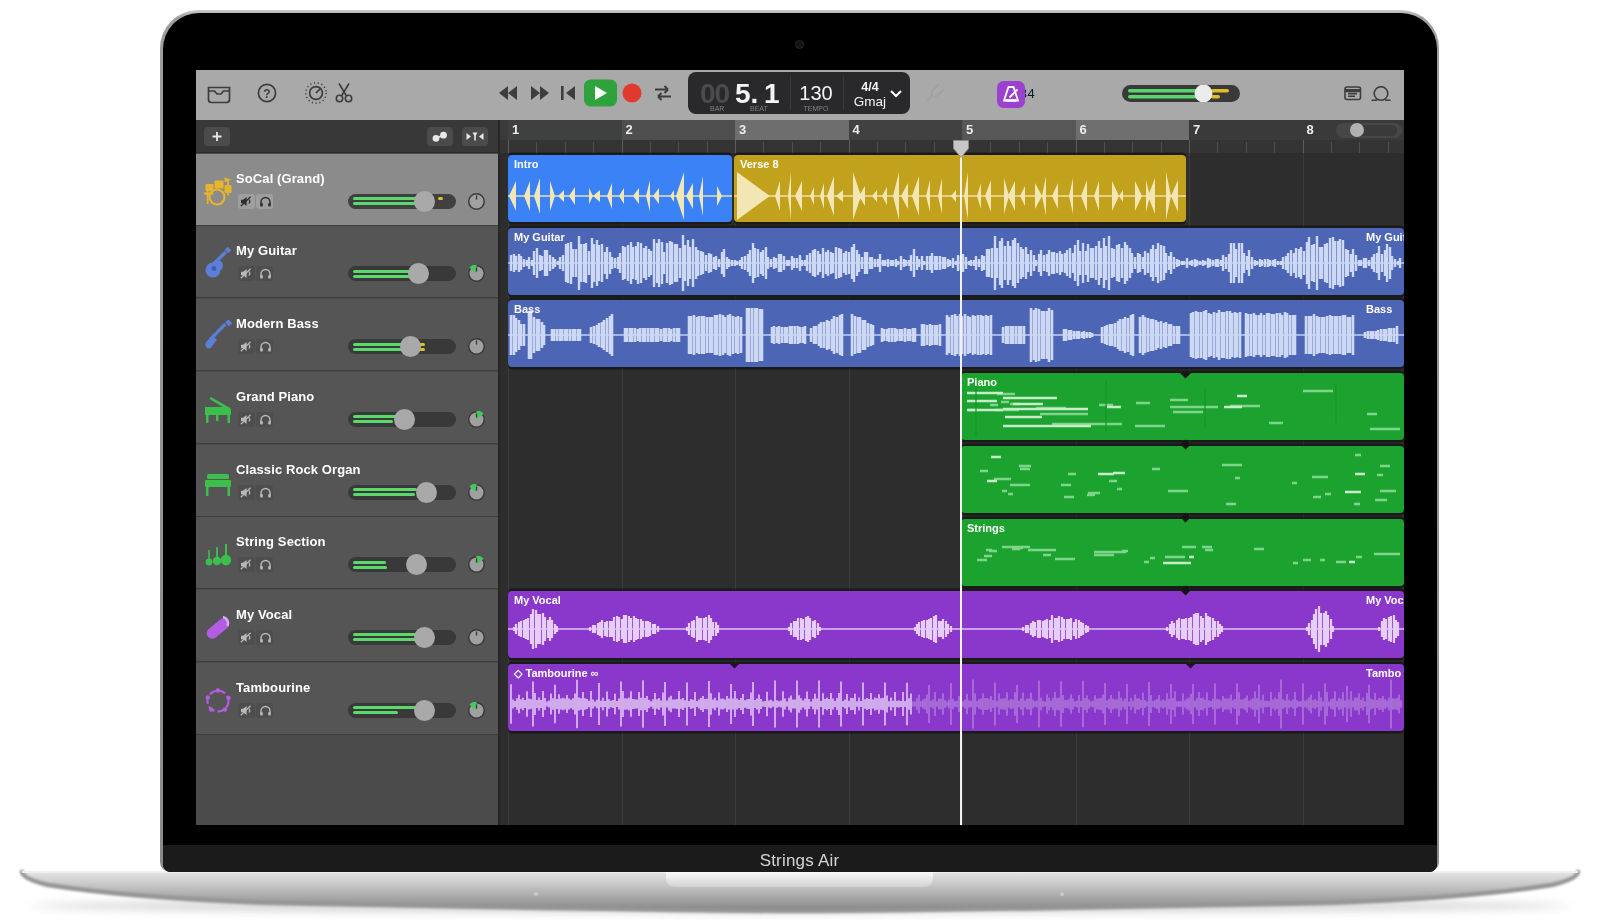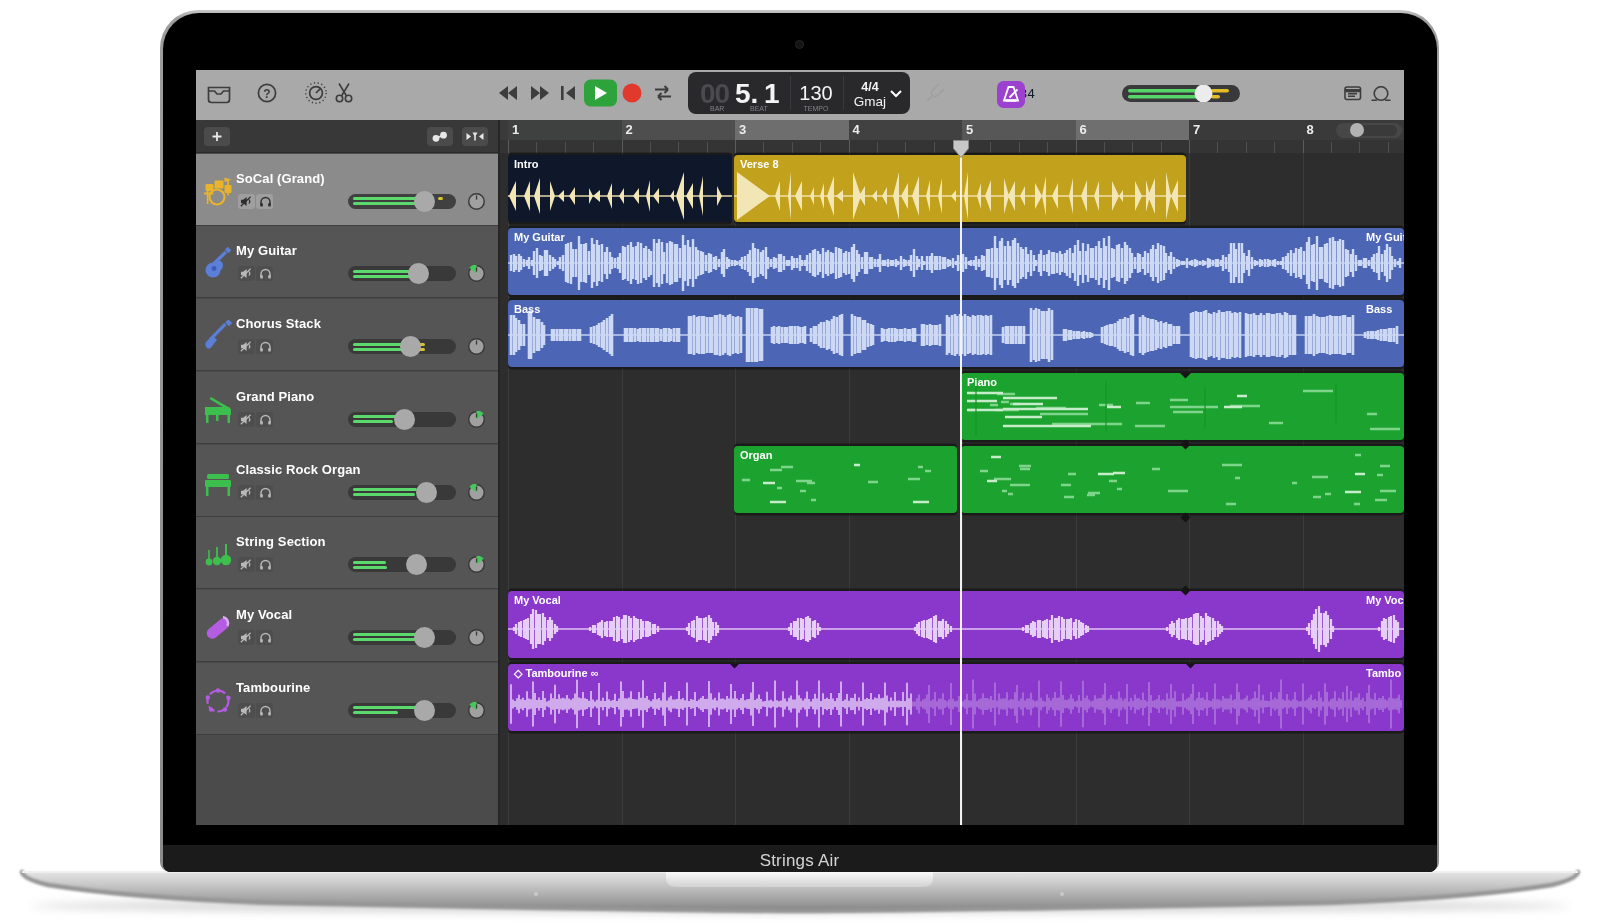--- a/index.html
+++ b/index.html
@@ -277,21 +277,21 @@
       <div class="trow" style="top:179.1px;height:72.0px">
         <div class="ticon">
           <svg class="abs" style="left:0px;top:0px" width="30" height="32" viewBox="0 0 30 32">
             <g fill="#5b7fd9">
               <path d="M4 28 q-4 -4 1 -8 q3 -2 5 -4 l4 4 q-2 2 -4 5 q-3 5 -6 3 Z"></path>
 <rect x="13" y="1" width="3.2" height="22" transform="rotate(45 14.6 12)"></rect>
 <rect x="23" y="0.5" width="5.5" height="4.5" transform="rotate(45 25.7 2.7)"></rect>
             </g>
           </svg>
         </div>
-        <div class="tname">Chorus Stack</div>
+        <div class="tname">Modern Bass</div>
         <div class="mbtns">
           <div class="mb">
             <svg class="abs" style="left:0px;top:0px" width="17" height="15" viewBox="0 0 17 15">
               <path d="M3 5.8 h2.2 l3.4 -2.8 v9 l-3.4 -2.8 H3 Z" fill="#b9b9b9"></path>
               <path d="M11 5.5 q1.6 2 0 4 M2.8 12.2 L12.6 2.8" stroke="#b9b9b9" stroke-width="1.2" fill="none"></path>
             </svg>
           </div>
           <div class="mb">
             <svg class="abs" style="left:1px;top:0px" width="17" height="15" viewBox="0 0 17 15">
               <g stroke="#b9b9b9" fill="none" stroke-width="1.4">
@@ -595,21 +595,21 @@
         <div class="tick" style="left:887.6px"></div>
       </div>
       <div class="barline" style="left:8.0px"></div>
       <div class="barline" style="left:121.5px"></div>
       <div class="barline" style="left:235.0px"></div>
       <div class="barline" style="left:348.5px"></div>
       <div class="barline" style="left:462.0px"></div>
       <div class="barline" style="left:575.5px"></div>
       <div class="barline" style="left:689.0px"></div>
       <div class="barline" style="left:802.5px"></div>
-      <div class="region" style="left:8.0px;top:35.0px;width:224.0px;height:67px;background:#0f172a">
+      <div class="region" style="left:8.0px;top:35.0px;width:224.0px;height:67px;background:#3b82f6">
         <svg style="left:0;top:0" width="224" height="67" viewBox="0 0 224 67">
           <rect x="0" y="40.3" width="224.0" height="1.4" fill="#f2e6b4"></rect>
           <path d="M1,41L8,26L8,56ZM16,41L22,26L22,56ZM26,41L32,23L32,59ZM42,26L47,41L42,56ZM50,41L56,35L56,47ZM61,41L67,32L67,50ZM81,33L85,41L81,49ZM85,41L92,35L92,47ZM99,41L104,28L104,54ZM111,41L116,33L116,49ZM125,41L131,33L131,49ZM138,41L142,25L142,57ZM145,41L151,33L151,49ZM162,41L166,35L166,47ZM168,41L176,17L176,65ZM178,41L185,28L185,54ZM191,41L195,21L195,61ZM209,31L214,41L209,51Z" fill="#f2e6b4"></path>
         </svg>
         <div class="rlabel">Intro</div>
       </div>
       <div class="region" style="left:234.0px;top:35.0px;width:452.0px;height:67px;background:#c2a11d">
         <svg style="left:0;top:0" width="452" height="67" viewBox="0 0 452 67">
           <rect x="0" y="40.3" width="452.0" height="1.4" fill="#f2e6b4"></rect>
           <path d="M3,17L36,41L3,65ZM41,41L46,26L46,56ZM54,41L57,17L57,65ZM61,41L68,26L68,56ZM76,41L80,32L80,50ZM86,41L90,28L90,54ZM93,41L100,21L100,61ZM102,41L109,35L109,47ZM119,17L127,41L119,65ZM125,41L131,31L131,51ZM138,41L143,35L143,47ZM148,41L153,32L153,50ZM159,41L165,17L165,65ZM167,41L174,28L174,54ZM178,41L185,21L185,61ZM192,41L196,25L196,57ZM204,41L208,23L208,59ZM217,41L222,35L222,47ZM230,41L234,17L234,65ZM243,41L247,28L247,54ZM251,41L257,25L257,57ZM270,23L275,41L270,59ZM274,41L281,26L281,56ZM286,41L291,31L291,51ZM301,28L308,41L301,54ZM308,41L312,21L312,61ZM318,41L324,28L324,54ZM335,41L339,23L339,59ZM347,41L353,25L353,57ZM360,41L365,26L365,56ZM378,26L385,41L378,56ZM385,41L389,35L389,47ZM401,26L408,41L401,56ZM412,25L416,41L412,57ZM414,41L421,23L421,59ZM432,17L437,41L432,65ZM437,41L444,25L444,57Z" fill="#f2e6b4"></path>
@@ -637,36 +637,36 @@
           <path d="M212 39h30M342 18h30M175 30h14M7 37h10M174 53h30M138 32h14M29 32h8M40 29h8M49 31h10M209 34h48M34 37h24M269 33h30M308 50h14M409 56h30M36 21h18M79 41h48M91 51h70M209 27h18M75 35h30M406 41h10" stroke="#7fd48c" stroke-width="2.6" fill="none"></path>
         </svg>
         <svg style="left:0;top:0" width="443" height="67" viewBox="0 0 443 67">
           <path d="M146 34h14M263 34h18M52 31h30M276 23h10" stroke="#c6ecca" stroke-width="2.6" fill="none"></path>
           <path d="M6 20h36M6 28h30M6 37h36M42 25h54M42 36h85M44 44h37M42 53h88" stroke="#c6ecca" stroke-width="2.6" fill="none"></path>
           <path d="M15 12 V62 M145 8 V58 M244 14 V55 M375 10 V50" stroke="#149424" stroke-width="1.2" fill="none"></path>
           <path d="M219 0 h11 l-5.5 5.5 Z" fill="#151515"></path>
         </svg>
         <div class="rlabel">Piano</div>
       </div>
-      <div class="region" style="left:234.0px;top:325.8px;width:223.0px;height:67px;background:#1ca32f">
-        <svg style="left:0;top:0" width="223" height="67" viewBox="0 0 223 67">
-          <path d="M191 25h6M66 45h6M47 21h12M8 34h8M77 54h5M62 35h16M43 42h5M134 36h10M174 33h12M36 24h12M73 37h8M184 21h5" stroke="#7fd48c" stroke-width="2.6" fill="none"></path>
-        </svg>
-        <svg style="left:0;top:0" width="223" height="67" viewBox="0 0 223 67">
-          <path d="M36 56h16M29 37h12M179 56h16M120 19h6" stroke="#c6ecca" stroke-width="2.6" fill="none"></path>
-        </svg>
-        <div class="rlabel">Organ</div>
-      </div>
       <div class="region" style="left:461.0px;top:325.8px;width:443.0px;height:67px;background:#1ca32f">
         <svg style="left:0;top:0" width="443" height="67" viewBox="0 0 443 67">
           <path d="M191 23h8M41 45h5M126 49h8M261 19h20M58 20h12M414 54h12M100 39h10M156 43h5M19 25h8M394 9h6M419 45h16M33 33h12M351 31h16M364 48h6M148 35h8M393 58h6M59 23h10M49 39h20M127 47h12M47 48h5M331 37h5M274 32h5M265 58h10M419 20h10M416 29h6M352 51h8M207 45h20M40 33h10M103 51h10M107 28h8" stroke="#7fd48c" stroke-width="2.6" fill="none"></path>
         </svg>
         <svg style="left:0;top:0" width="443" height="67" viewBox="0 0 443 67">
           <path d="M394 28h10M30 11h10M152 27h12M26 35h10M384 46h16M137 28h16" stroke="#c6ecca" stroke-width="2.6" fill="none"></path>
         </svg>
+      </div>
+      <div class="region" style="left:461.0px;top:398.5px;width:443.0px;height:67px;background:#1ca32f">
+        <svg style="left:0;top:0" width="443" height="67" viewBox="0 0 443 67">
+          <path d="M204 38h20M293 30h10M342 41h8M332 44h5M189 39h5M23 37h8M41 28h28M94 40h20M133 33h28M25 31h6M28 32h8M16 41h10M51 30h8M244 31h8M67 31h28M161 32h6M58 29h4M375 43h10M413 35h26M221 28h14M359 41h5M133 36h20M161 33h4M395 38h6M82 36h8M241 28h10M183 43h5" stroke="#7fd48c" stroke-width="2.6" fill="none"></path>
+        </svg>
+        <svg style="left:0;top:0" width="443" height="67" viewBox="0 0 443 67">
+          <path d="M388 43h6M202 44h28M228 38h5" stroke="#c6ecca" stroke-width="2.6" fill="none"></path>
+        </svg>
+        <div class="rlabel">Strings</div>
       </div>
       <div class="region" style="left:8.0px;top:471.2px;width:896.0px;height:67px;background:#8a38cb">
         <svg style="left:0;top:0" width="896" height="67" viewBox="0 0 896 67">
           <rect x="0" y="37.3" width="896" height="1.4" fill="#e7cef7"></rect>
           <path d="M6 36V40M8 33V43M11 31V45M13 30V46M16 29V47M18 28V48M20 27V49M23 23V53M25 18V58M28 19V57M30 23V53M32 23V53M35 22V54M37 26V50M40 29V47M42 26V50M44 29V47M47 33V43M49 35V41M82 36V40M85 34V42M87 34V42M90 32V44M92 31V45M94 29V47M97 31V45M99 30V46M102 30V46M104 30V46M106 26V50M109 25V51M111 26V50M114 28V48M116 24V52M118 24V52M121 25V51M123 27V49M126 25V51M128 27V49M130 28V48M133 28V48M135 30V46M138 30V46M140 30V46M142 31V45M145 33V43M147 33V43M150 35V41M179 36V40M181 32V44M184 30V46M186 29V47M189 25V51M191 27V49M193 27V49M196 27V49M198 26V50M201 24V52M203 27V49M205 31V45M208 31V45M210 34V42M281 36V40M283 32V44M286 30V46M288 30V46M290 27V49M293 27V49M295 28V48M298 26V50M300 25V51M302 27V49M305 30V46M307 29V47M310 32V44M312 36V40M407 36V40M409 33V43M411 31V45M414 30V46M416 29V47M419 29V47M421 28V48M423 27V49M426 25V51M428 24V52M431 30V46M433 30V46M435 28V48M438 30V46M440 33V43M443 35V41M515 36V40M518 34V42M520 34V42M523 32V44M525 30V46M527 31V45M530 29V47M532 29V47M535 30V46M537 29V47M539 28V48M542 29V47M544 24V52M547 27V49M549 27V49M551 25V51M554 26V50M556 28V48M559 28V48M561 28V48M563 27V49M566 31V45M568 28V48M571 29V47M573 31V45M575 32V44M578 34V42M580 35V41M659 36V40M662 33V43M664 30V46M666 32V44M669 29V47M671 27V49M674 28V48M676 28V48M678 27V49M681 27V49M683 26V50M686 23V53M688 22V54M690 22V54M693 25V51M695 27V49M698 22V54M700 25V51M702 26V50M705 27V49M707 30V46M710 30V46M712 33V43M714 35V41M799 36V40M801 32V44M804 29V47M806 23V53M808 18V58M811 15V61M813 22V54M816 22V54M818 20V56M820 24V52M823 28V48M825 35V41M871 36V40M874 30V46M876 27V49M878 28V48M881 26V50M883 25V51M886 24V52M888 29V47M890 31V45" stroke="#e7cef7" stroke-width="2.2" fill="none"></path>
         </svg>
         <div class="rlabel">My Vocal</div>
         <div class="rlabelR" style="left:858px">My Voca</div>
       </div>
       <div class="region" style="left:8.0px;top:543.9px;width:896.0px;height:67px;background:#8a38cb">

